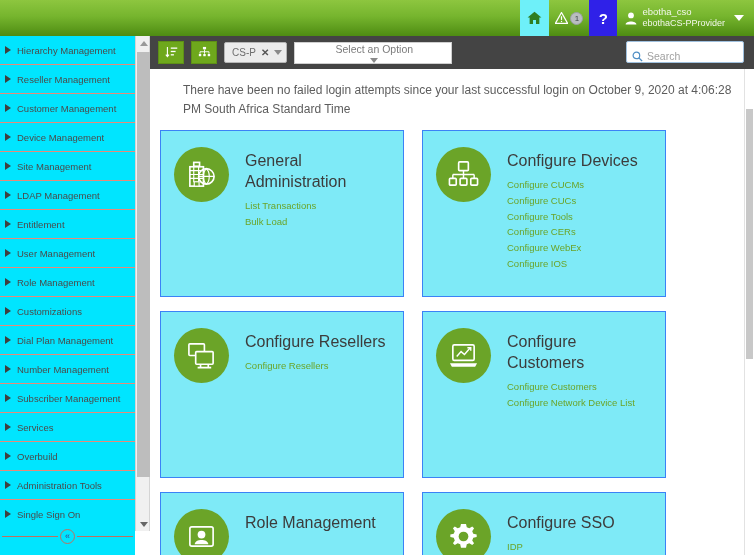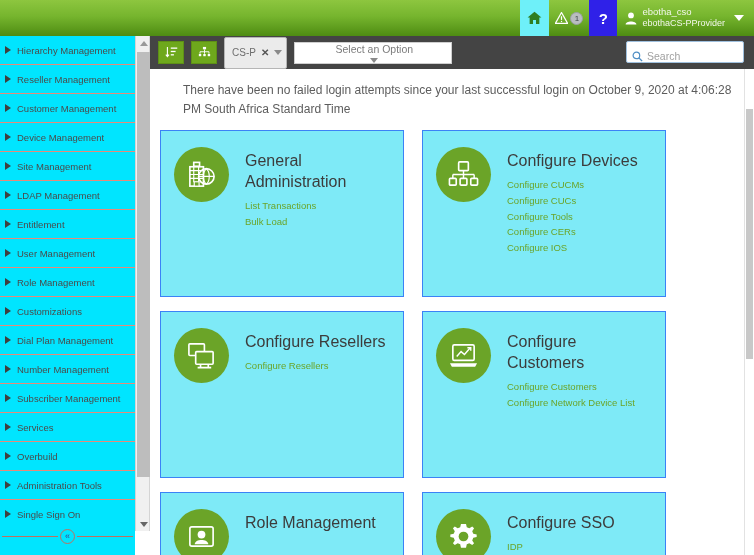--- a/index.html
+++ b/index.html
@@ -51,21 +51,21 @@
     width: 604px; height: 33px;
     background: #444444;
     display: flex; align-items: center; padding-left: 8px; gap: 7px;
   }
   .tb-icon-btn {
     width: 26px; height: 23px; background: #6ea81c;
     display: flex; align-items: center; justify-content: center;
     cursor: pointer; border: 1px solid #5e9016;
   }
   .chip {
-    height: 32px; background: #ebebeb; border: 1px solid #b5b5b5;
+    height: 21px; background: #ebebeb; border: 1px solid #b5b5b5;
     border-radius: 2px; display: flex; align-items: center;
     padding: 0 4px 0 7px; gap: 5px; cursor: pointer;
   }
   .chip-label { font-size: 10px; color: #6d6d6d; }
   .chip-x { font-size: 10px; color: #555; font-weight: bold; cursor: pointer; }
   .chip-arrow {
     width: 0; height: 0; border-left: 4px solid transparent;
     border-right: 4px solid transparent; border-top: 5px solid #8a8a8a;
   }
   .select-opt {
@@ -375,20 +375,21 @@
             <rect x="23.5" y="20" width="7" height="7" rx="1" style="fill:none;stroke:#ffffff;stroke-width:1.7"></rect>
           </svg>
         </div>
         <div class="card-body">
           <div class="card-title">Configure Devices</div>
           <div class="card-links">
             <a href="#">Configure CUCMs</a>
             <a href="#">Configure CUCs</a>
             <a href="#">Configure Tools</a>
             <a href="#">Configure CERs</a>
+            <a href="#">Configure WebEx</a>
             <a href="#">Configure IOS</a>
           </div>
         </div>
       </div>
       <div class="card">
         <div class="card-icon">
           <svg width="31" height="31" viewBox="0 0 32 32">
             <rect x="3" y="4" width="16" height="12" rx="1" style="fill:none;stroke:#ffffff;stroke-width:1.7"></rect>
             <rect x="10" y="12" width="18" height="13" rx="1" fill="#6ba428" stroke="#fff" stroke-width="1.7"></rect>
             <path d="M15 25 V28 M23 25 V28 M12 28.5 H26" stroke="#fff" stroke-width="1.7" fill="none"></path>

